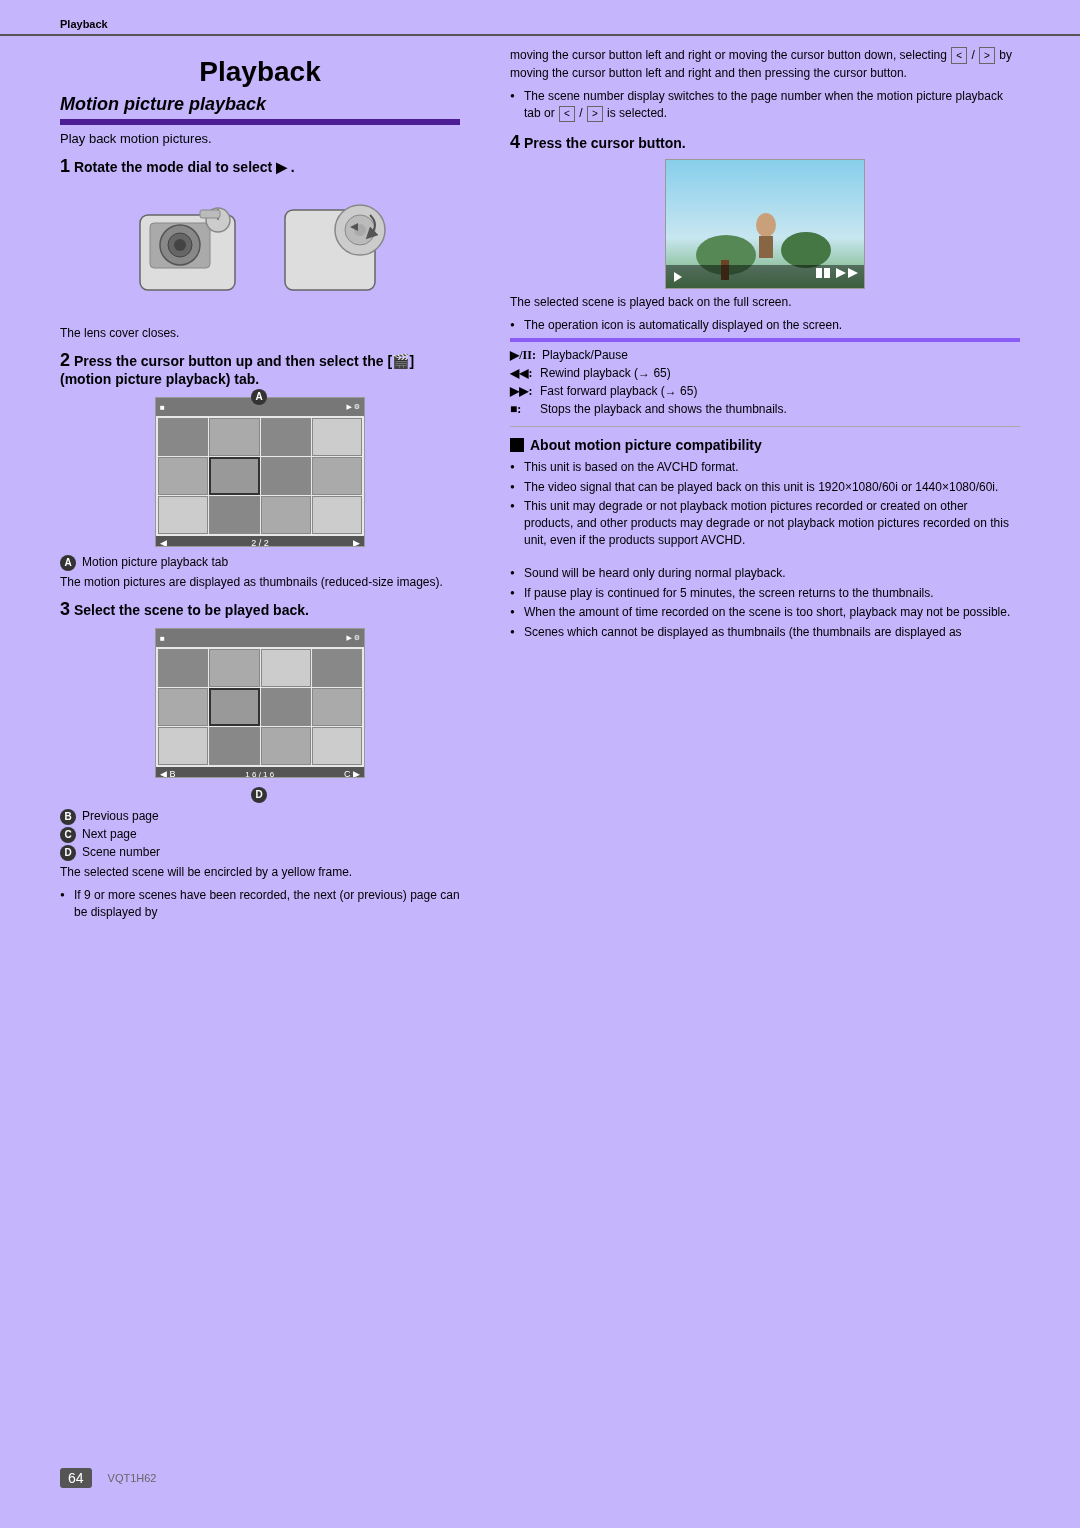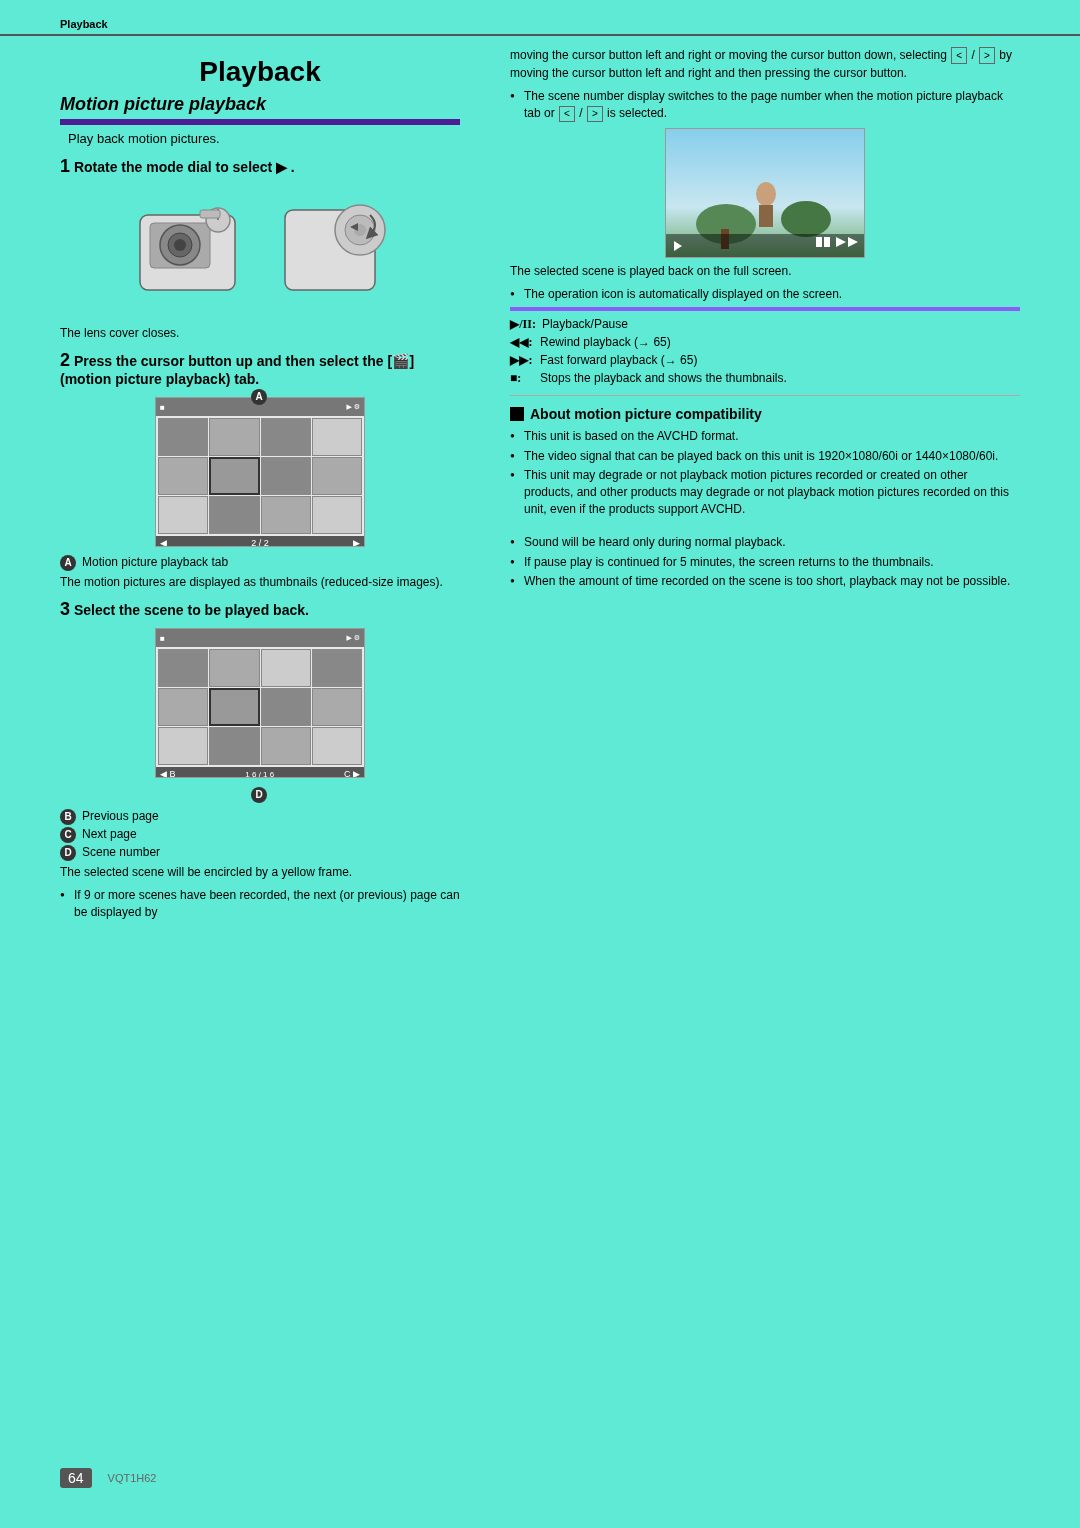--- a/index.html
+++ b/index.html
@@ -8,21 +8,21 @@
       min-height: 1528px;
       background: #fff;
       font-family: Arial, Helvetica, sans-serif;
       font-size: 14px;
       color: #000;
     }
 
     .page-wrapper {
       width: 1080px;
       min-height: 1528px;
-      background: #5eead4;
+      background: #c4b5fd;
       padding: 0;
       position: relative;
     }
 
     
     .page-label {
       font-size: 11px;
       font-weight: bold;
       color: #000;
       padding: 18px 60px 4px 60px;
@@ -67,21 +67,20 @@
       font-style: italic;
       font-weight: bold;
       margin-bottom: 6px;
       border-bottom: 6px solid #4c1d95;
       padding-bottom: 4px;
     }
 
     .intro-text {
       font-size: 13px;
       margin-bottom: 10px;
-      margin-left: 8px;
     }
 
     
     .step-heading {
       font-size: 14px;
       font-weight: bold;
       margin-bottom: 6px;
       margin-top: 10px;
     }
 
@@ -500,20 +499,24 @@
 
       <ul class="bullet-list">
         <li>
           The scene number display switches to the page number when the motion picture playback tab or
           <span class="nav-box">&lt;</span> /
           <span class="nav-box">&gt;</span>
           is selected.
         </li>
       </ul>
 
+      <div class="step-heading">
+        <span class="step-num">4</span>
+        <span>Press the cursor button.</span>
+      </div>
 
       <div class="playback-image-box">
         
         <svg width="200" height="130" viewBox="0 0 200 130" xmlns="http://www.w3.org/2000/svg">
           <defs>
             <linearGradient id="skyGrad" x1="0" y1="0" x2="0" y2="1">
               <stop offset="0%" stop-color="#87CEEB"></stop>
               <stop offset="60%" stop-color="#c8e6f0"></stop>
               <stop offset="100%" stop-color="#6aab6a"></stop>
             </linearGradient>
@@ -571,20 +574,21 @@
         <li>The video signal that can be played back on this unit is 1920×1080/60i or 1440×1080/60i.</li>
         <li>This unit may degrade or not playback motion pictures recorded or created on other products, and other products may degrade or not playback motion pictures recorded on this unit, even if the products support AVCHD.</li>
       </ul>
 
       <div style="height: 8px;"></div>
 
       <ul class="bullet-list">
         <li>Sound will be heard only during normal playback.</li>
         <li>If pause play is continued for 5 minutes, the screen returns to the thumbnails.</li>
         <li>When the amount of time recorded on the scene is too short, playback may not be possible.</li>
+        <li>Scenes which cannot be displayed as thumbnails (the thumbnails are displayed as</li>
       </ul>
 
     </div>
 
   </div>
 
   <div class="page-footer">
     <span class="page-number">64</span>
     <span class="page-code">VQT1H62</span>
   </div>

